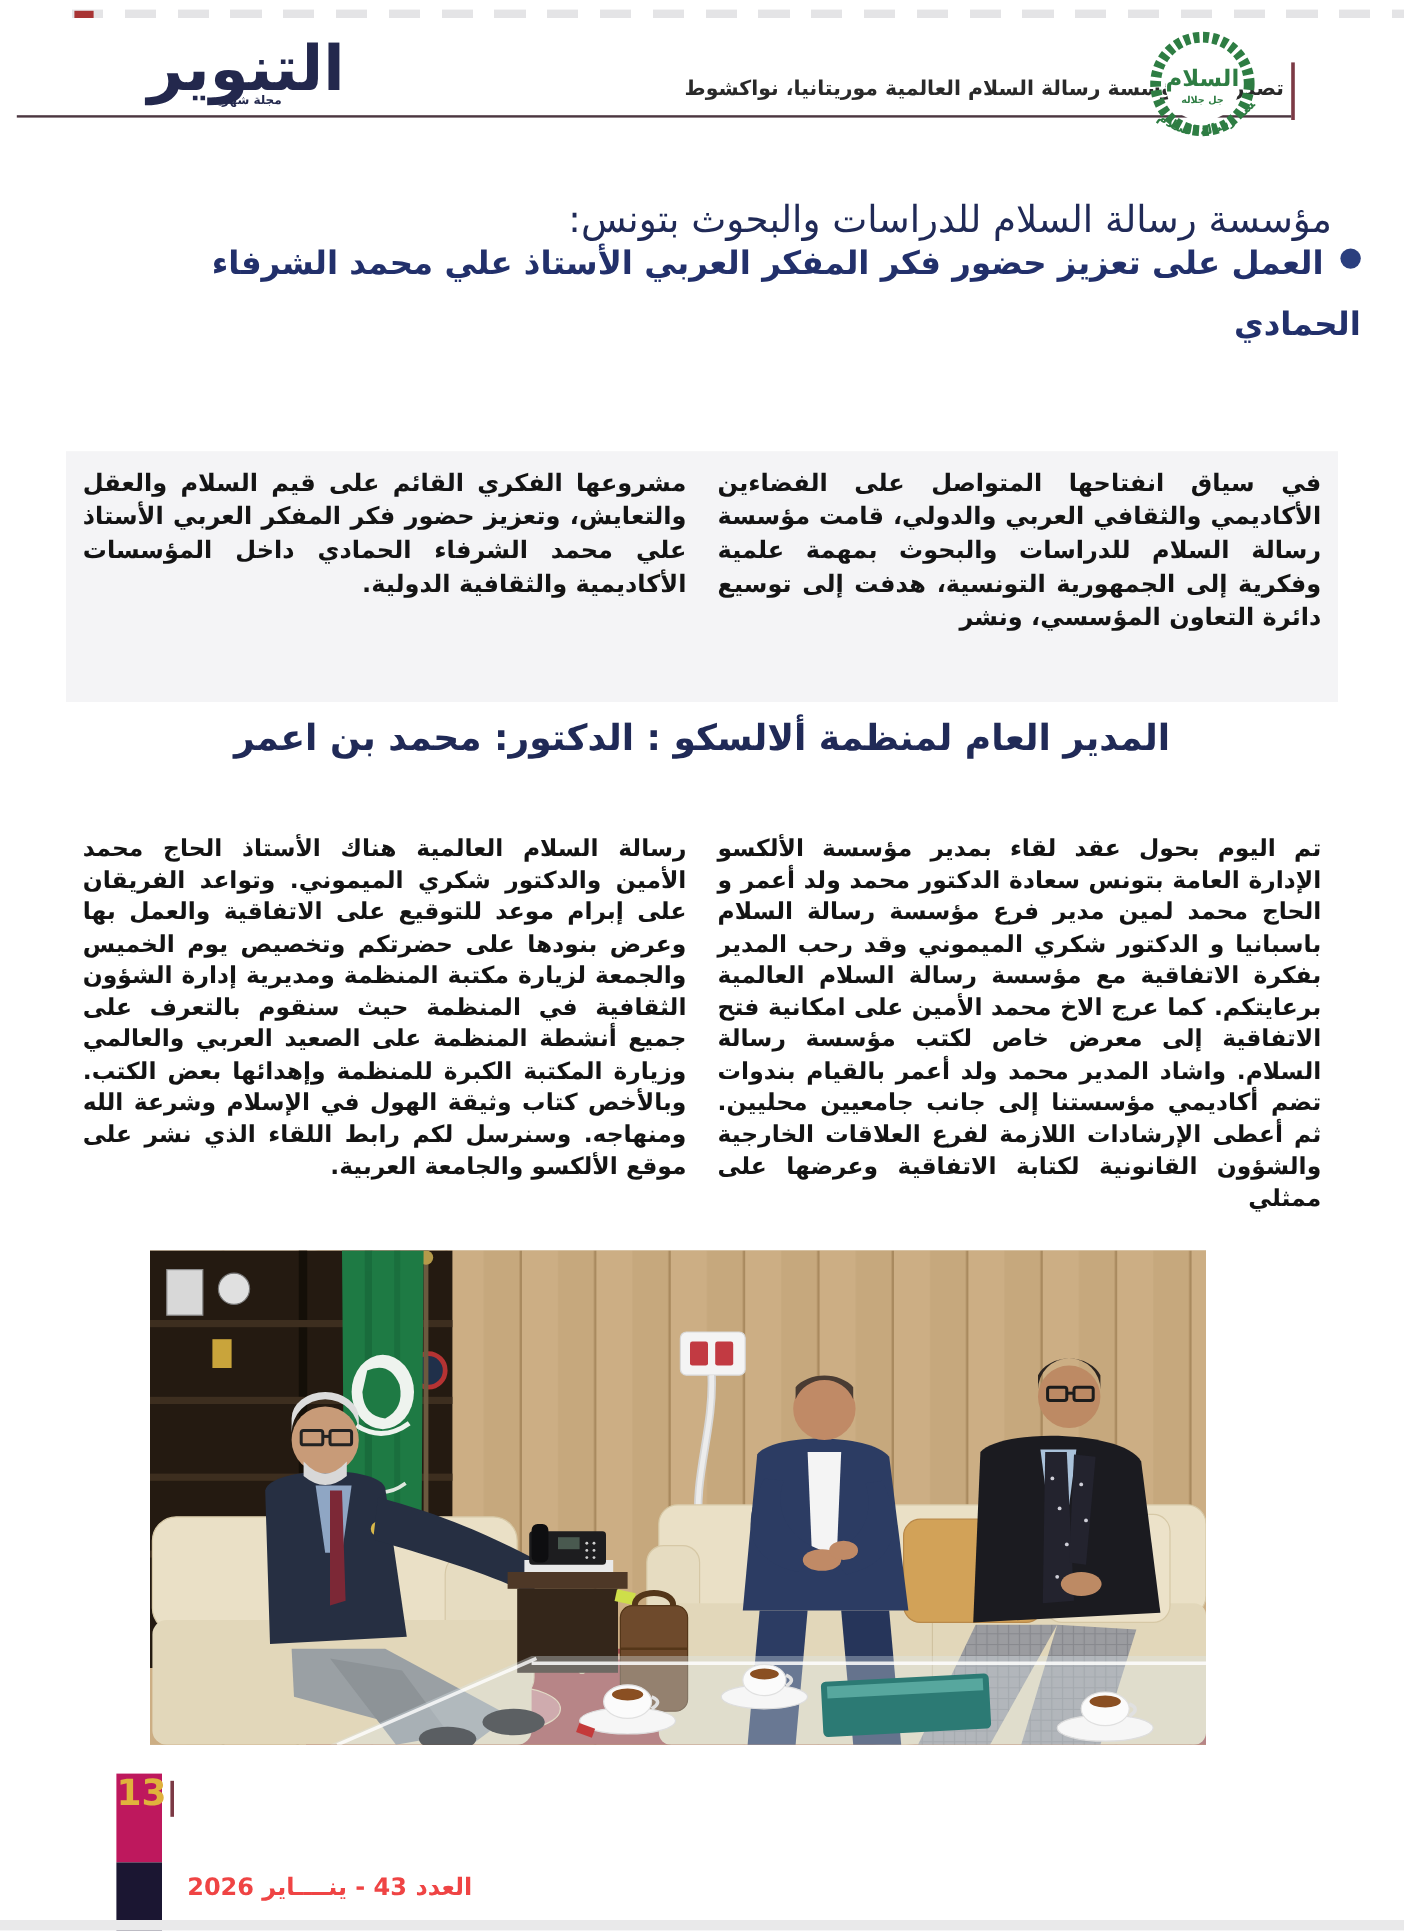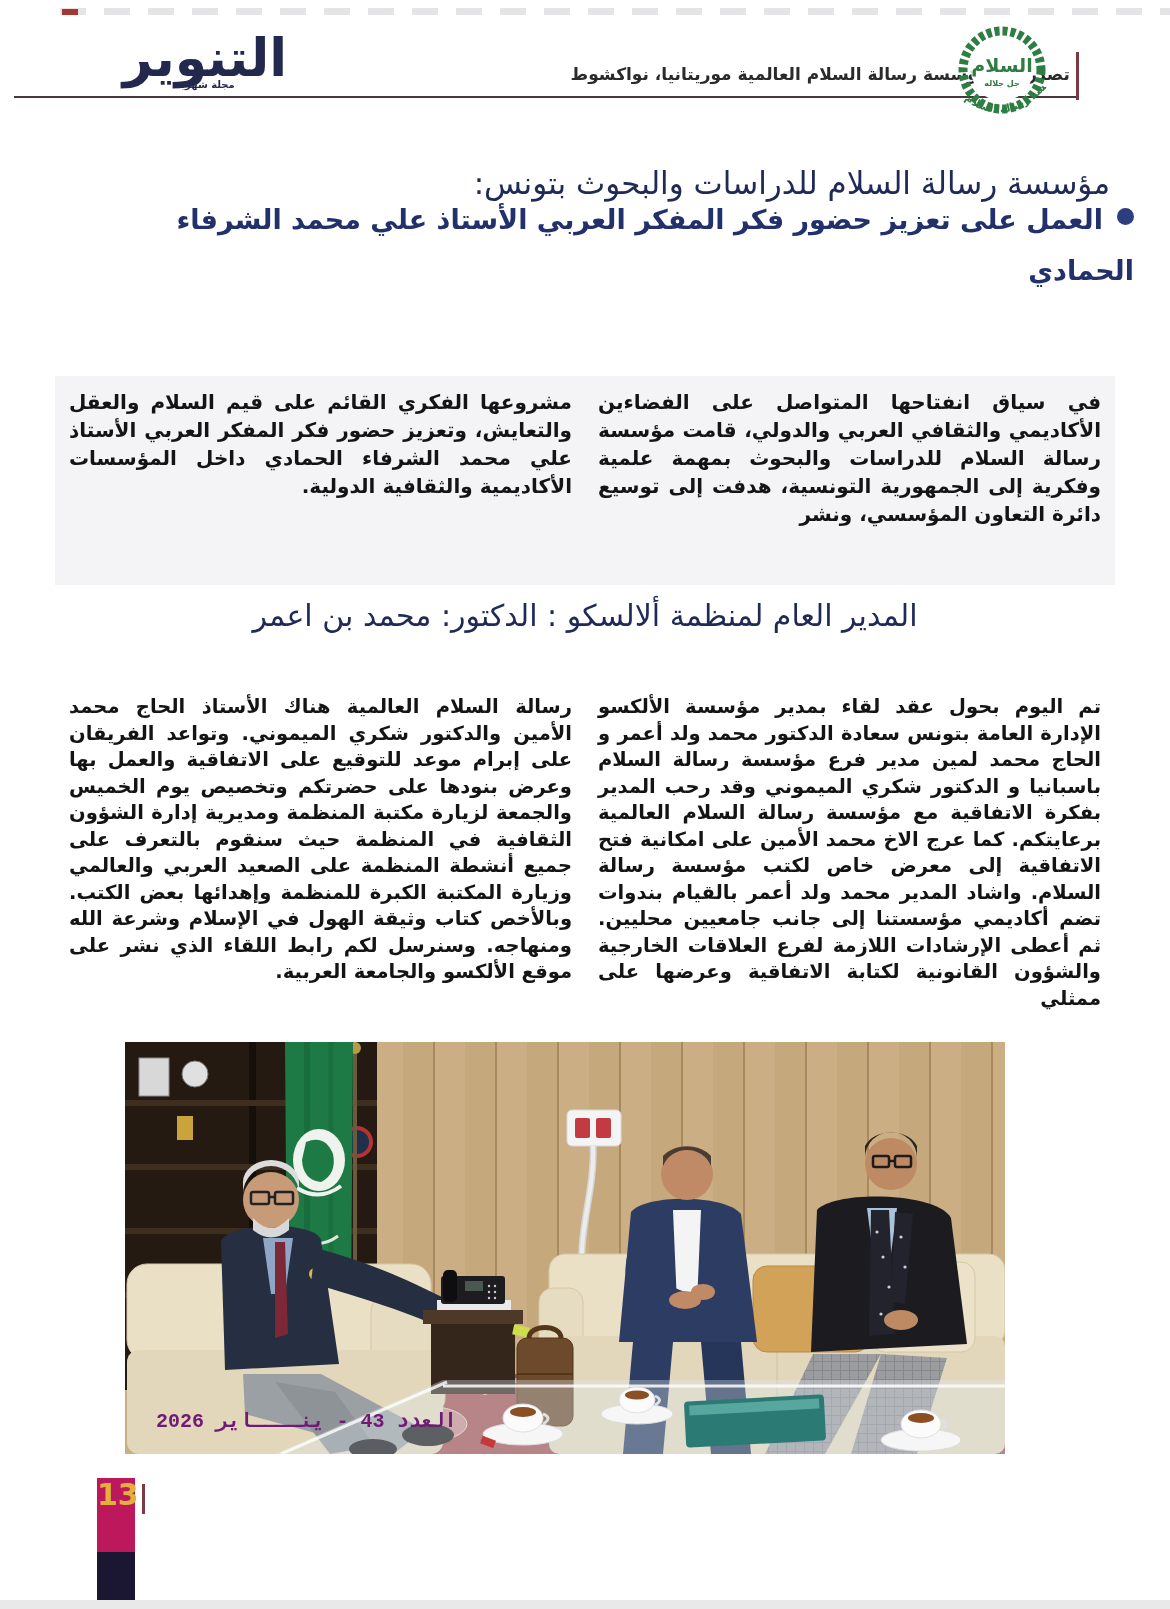--- a/index.html
+++ b/index.html
@@ -15,21 +15,21 @@
   .masthead-main{font-size:52px;font-weight:800;line-height:1.1;}
   .masthead-sub{font-size:10px;font-weight:700;margin-top:-8px;}
   .publisher{position:absolute;top:64px;right:100px;font-size:17px;font-weight:700;color:#2a2a2a;direction:rtl;}
   .header-sep{position:absolute;top:52px;left:1076px;width:3px;height:48px;background:#7c3a45;}
   .header-rule{position:absolute;top:96px;left:14px;width:1062px;height:2px;background:#4b3640;}
   .org-logo{position:absolute;top:22px;left:946px;width:112px;height:108px;}
   
   .h1{position:absolute;top:124px;left:60px;right:60px;
       font-size:31px;font-weight:400;color:#202a57;direction:rtl;margin-top:41px;}
   .h2{position:absolute;top:594px;left:60px;right:60px;text-align:center;
-      font-size:30px;font-weight:400;color:#202a57;line-height:1.45;direction:rtl;}
+      font-size:30px;font-weight:700;color:#202a57;line-height:1.45;direction:rtl;}
   
   .bullets{position:absolute;top:192px;left:90px;right:36px;direction:rtl;}
   .bullet{font-weight:800;}
   .dot{display:inline-block;width:17px;height:17px;border-radius:50%;background:#2b3f7e;
        margin-left:14px;vertical-align:4px;}
   .b1{color:#9a6249;font-size:28px;line-height:1.95;}
   .b1 .line2{text-align:center;}
   .b2{color:#22306b;font-size:27px;line-height:1.9;margin-top:2px;}
   
   .panel{position:absolute;left:55px;width:1060px;display:flex;gap:26px;direction:rtl;
@@ -41,21 +41,21 @@
   .panel2 .col{font-size:19.5px;line-height:26.5px;}
   
   .photo{position:absolute;top:1042px;left:125px;width:880px;height:412px;background:#c6a87d;}
   .photo svg{display:block;width:100%;height:100%;}
   
   .page-tab{position:absolute;left:97px;top:1478px;width:38px;height:131px;}
   .tab-top{height:74px;background:#be185d;text-align:center;}
   .tab-top span{color:#e0b23c;font-size:30px;font-weight:700;line-height:1.1;}
   .tab-bottom{height:57px;background:#1b1632;}
   .issue-sep{position:absolute;left:142px;top:1484px;width:3px;height:30px;background:#7c3a45;}
-  .issue{position:absolute;left:156px;top:1408px;font-size:20px;font-weight:700;color:#701a75;direction:rtl;font-family:Liberation Mono, monospace;}
+  .issue{position:absolute;left:156px;top:1560px;font-size:20px;font-weight:700;color:#ef4444;direction:rtl;}
 </style>
 </head>
 <body>
 
 <div class="page">
 
   <div class="top-dashes"></div>
   <div class="red-mark"></div>
 
   <div class="masthead">

